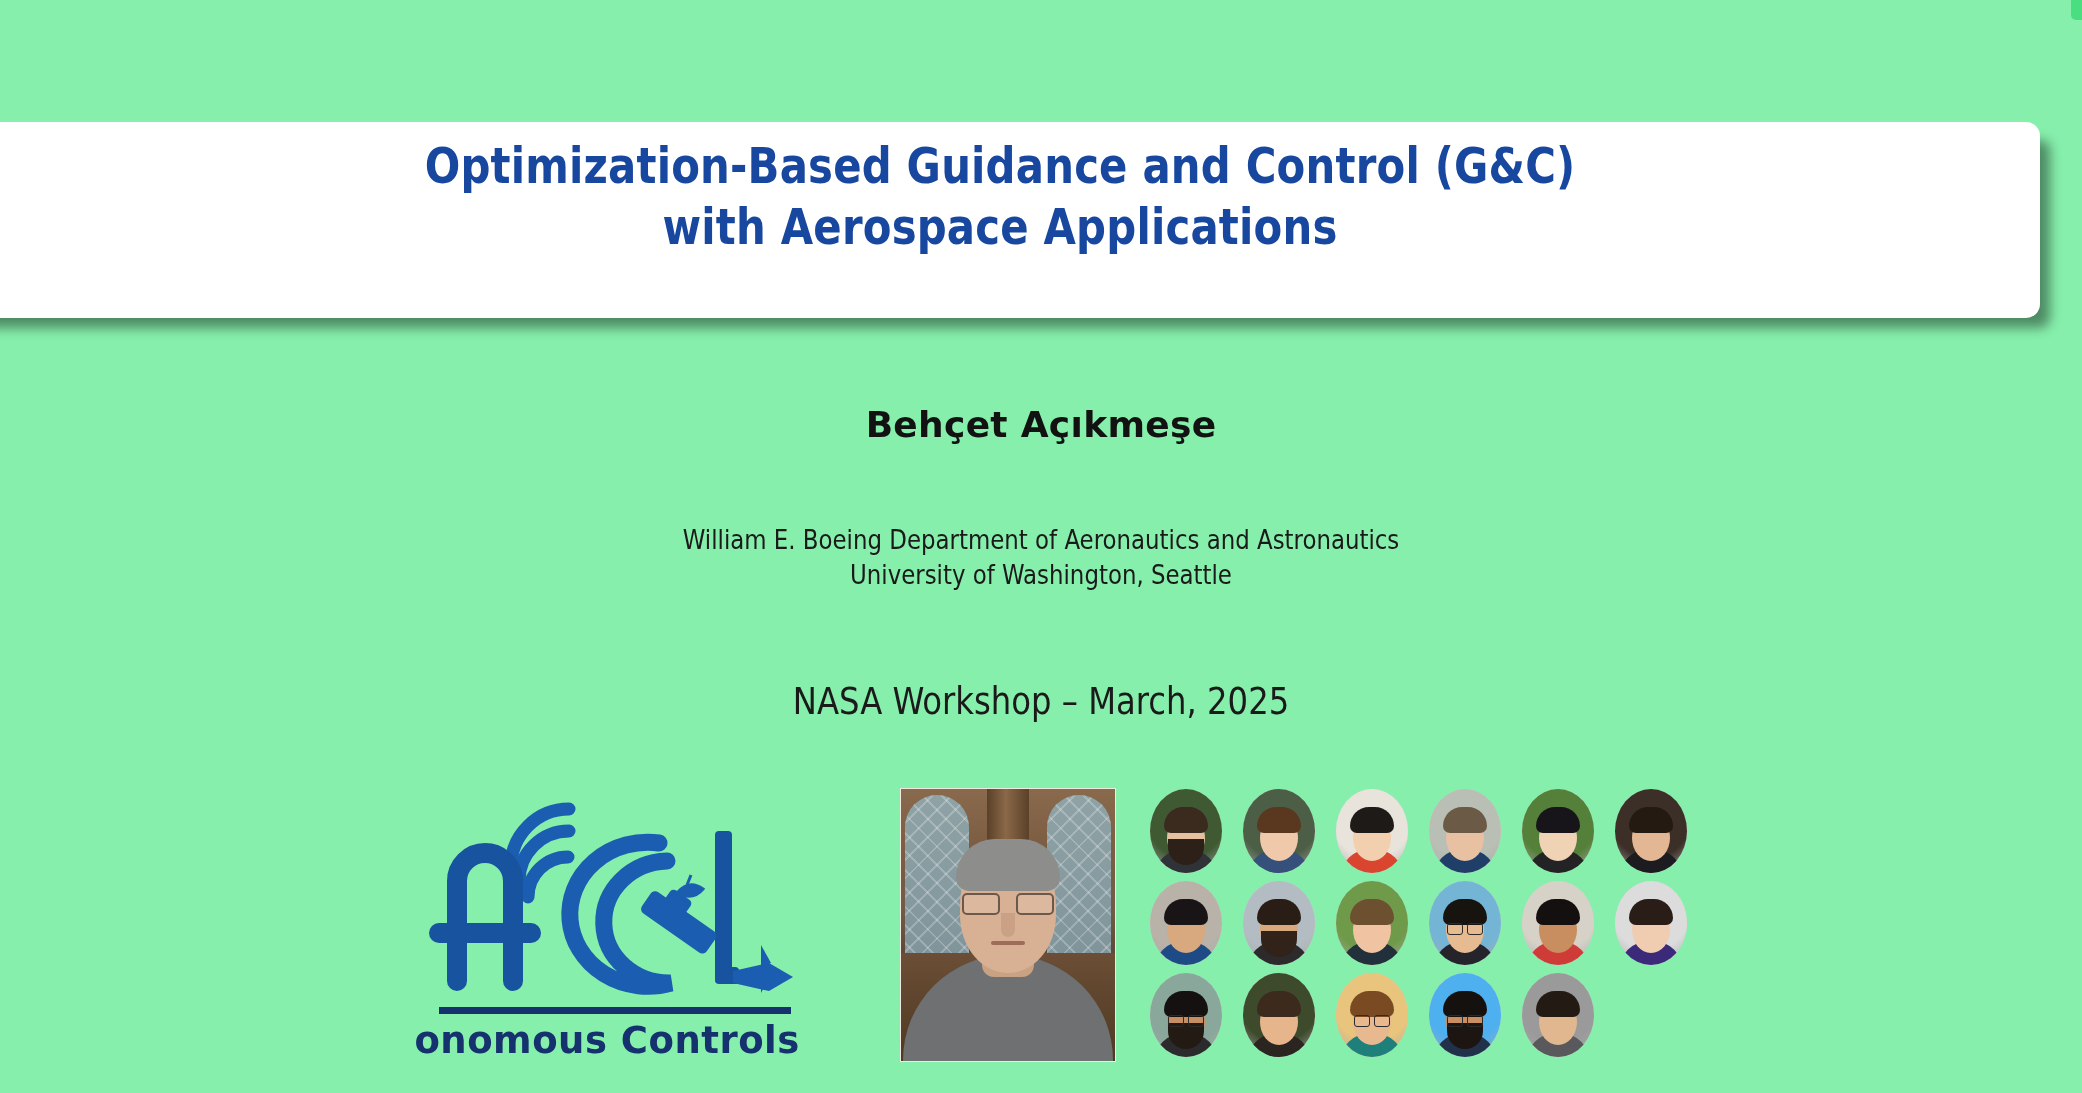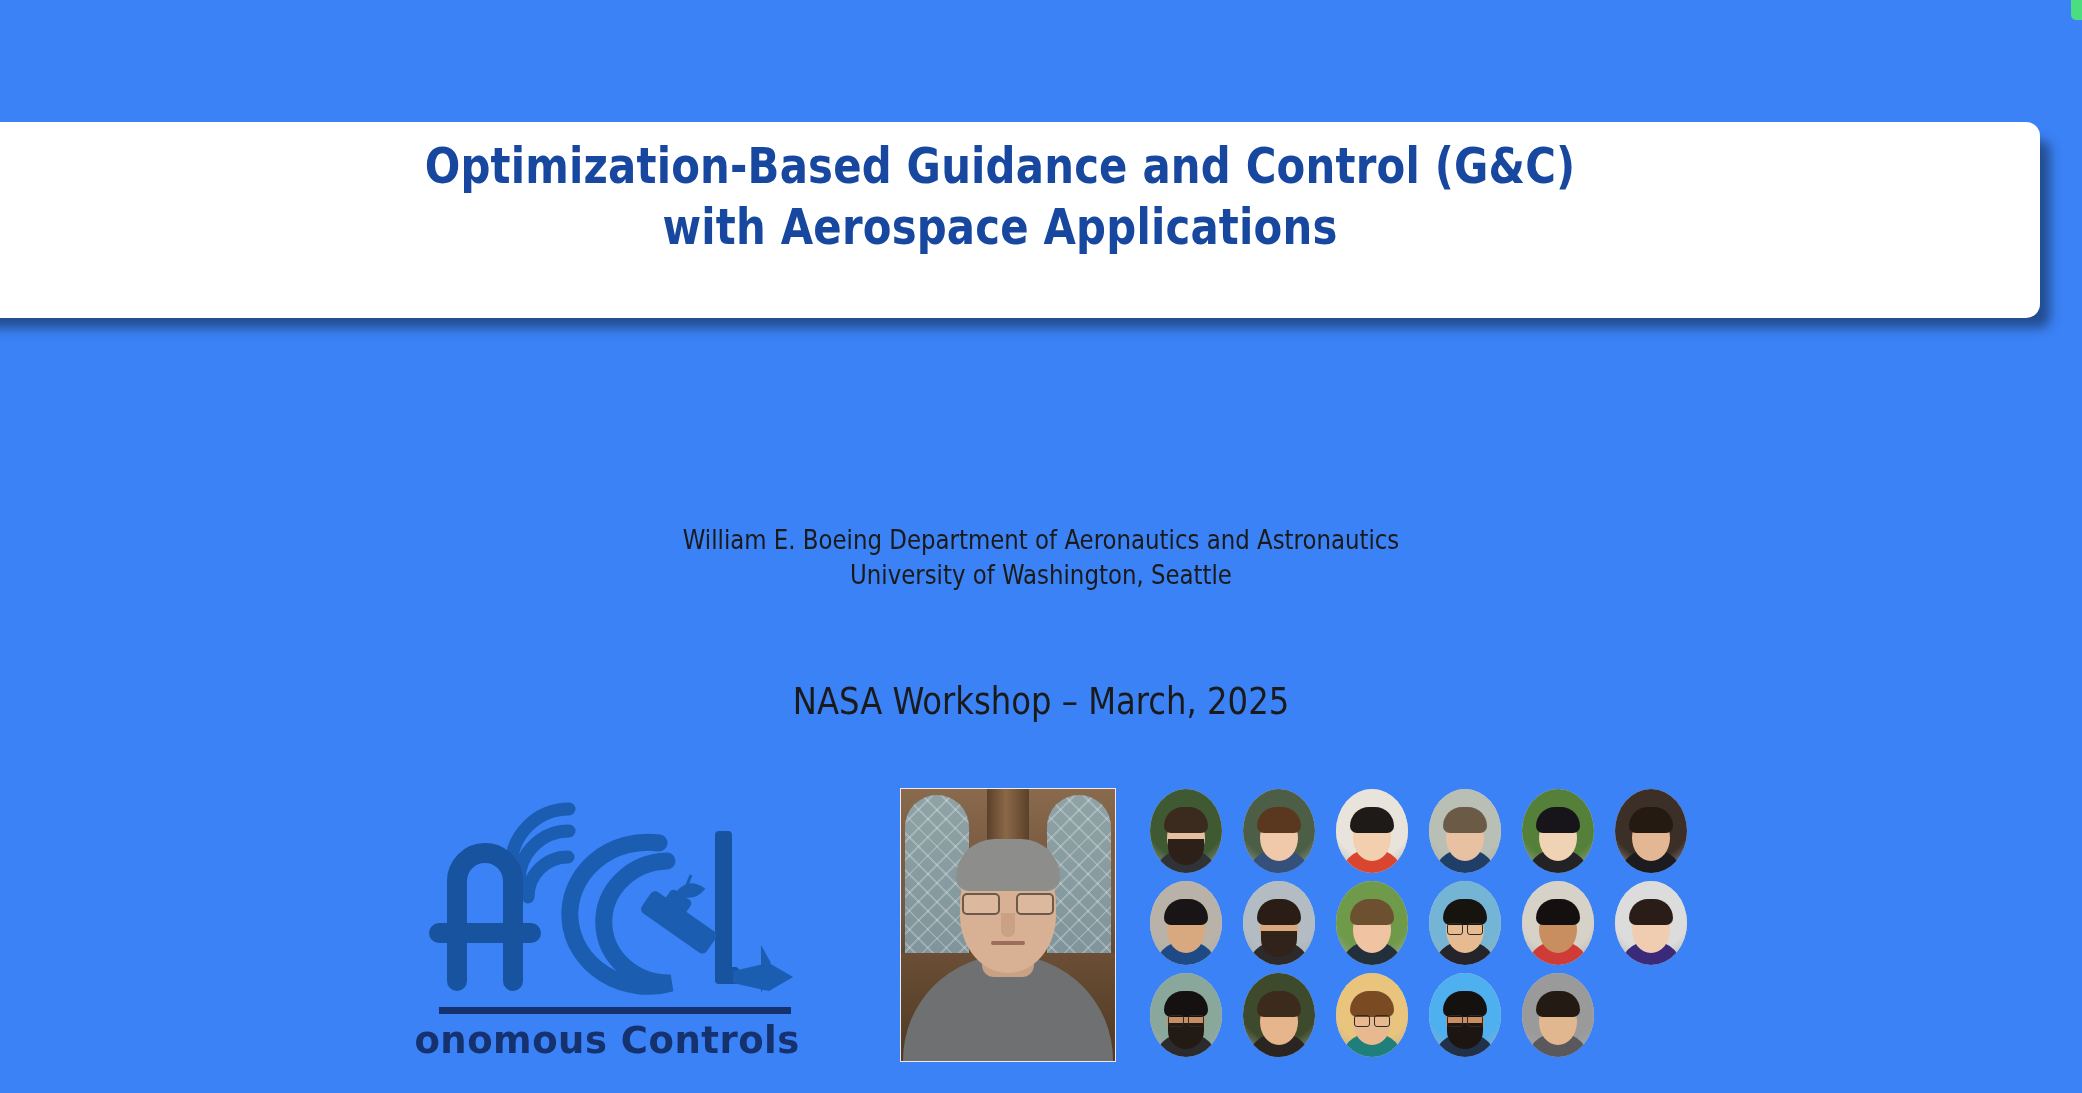--- a/index.html
+++ b/index.html
@@ -3,21 +3,21 @@
 <meta charset="utf-8">
 <style>
   html,body{margin:0;padding:0;}
   body{
     width:2082px;height:1093px;
     background:#ffffff;
     font-family:"DejaVu Sans", sans-serif;
     overflow:hidden;
     position:relative;
   }
-  .slide{position:absolute;inset:0;background:#3b82f6;}
+  .slide{position:absolute;inset:0;background:#86efac;}
 
   
   .title-panel{
     position:absolute;
     left:-40px; top:122px;
     width:2080px; height:196px;
     background:#ffffff;
     border-radius:14px;
     box-shadow:14px 14px 12px -4px rgba(0,0,0,0.42);
     z-index:2;
@@ -212,20 +212,21 @@
 
 <div class="slide">
 
   <div class="title-panel">
     <div class="title-text" style="color: rgb(23, 71, 158);">
       <span class="title-line">Optimization-Based Guidance and Control (G&amp;C)</span>
       <span class="title-line">with Aerospace Applications</span>
     </div>
   </div>
 
+  <div class="author">Behçet Açıkmeşe</div>
 
   <div class="affiliation">
     <span>William E. Boeing Department of Aeronautics and Astronautics</span>
     <span>University of Washington, Seattle</span>
   </div>
 
   <div class="event">NASA Workshop – March, 2025</div>
 
   <div class="media-row">
 

